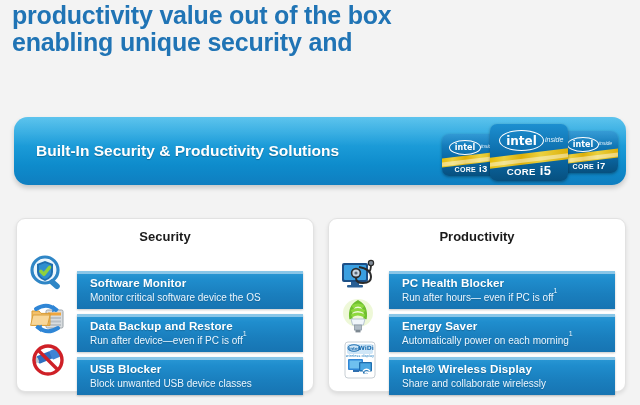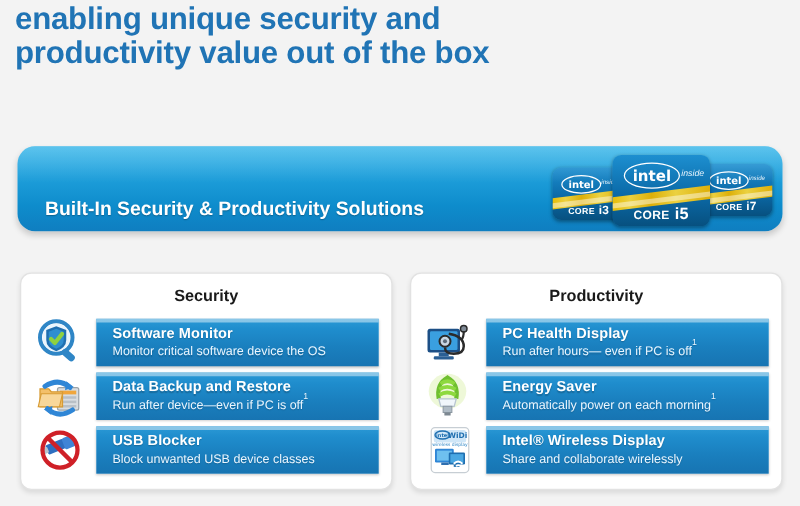--- a/index.html
+++ b/index.html
@@ -27,21 +27,21 @@
     background:linear-gradient(180deg,#2fb3e8 0%,#22a3de 28%,#0e8ccc 70%,#0f7ec0 100%);
     box-shadow:0 3px 5px rgba(0,0,0,0.18);
     overflow:hidden;
   }
   .banner:after{
     content:"";position:absolute;left:0;top:0;width:100%;height:42%;
     background:linear-gradient(180deg,rgba(255,255,255,0.22),rgba(255,255,255,0));
     pointer-events:none;
   }
   .banner-title{
-    position:absolute;left:22px;top:42px;
+    position:absolute;left:22px;top:25px;
     color:#ffffff;font-size:15.5px;font-weight:bold;
     text-shadow:0 1px 1px rgba(0,0,0,0.28);
   }
 
   
   .badges{position:absolute;right:8px;top:0;height:68px;width:180px;}
   .badge{
     position:absolute;border-radius:7px;
     background:linear-gradient(180deg,#1d8fd0 0%,#0b6aa8 55%,#07507f 100%);
     box-shadow:0 1px 3px rgba(0,0,0,0.35);
@@ -105,21 +105,21 @@
   .panel-head{
     position:absolute;left:0;top:10px;width:100%;text-align:center;
     font-size:13px;font-weight:bold;color:#1a1a1a;
   }
   .rows{position:absolute;left:10px;top:36px;right:8px;}
   .row{position:relative;height:38px;margin-bottom:5px;}
   .row-icon{
     position:absolute;left:0;top:-1px;width:42px;height:40px;
   }
   .pill{
-    position:absolute;left:50px;right:2px;top:0;height:38px;
+    position:absolute;left:50px;right:2px;top:16px;height:38px;
     border-radius:0;
     background:linear-gradient(180deg,#2c9ad6 0%,#1f8dcd 22%,#1a7fbe 60%,#1774b2 100%);
     box-shadow:0 1px 2px rgba(0,0,0,0.22);
     overflow:hidden;
     text-align:center;
   }
   .pill:after{
     content:"";position:absolute;left:0;top:0;width:100%;height:3px;
     background:rgba(255,255,255,0.45);
   }
@@ -137,22 +137,22 @@
 
   
   .ico{width:42px;height:40px;display:block;}
 </style>
 </head>
 <body>
 
 <div class="slide">
 
   <div class="title">
+    <span class="ln">productivity value out of the box</span>
     <span class="ln">enabling unique security and</span>
-    <span class="ln">productivity value out of the box</span>
   </div>
 
   <div class="banner">
     <div class="banner-title">Built-In Security &amp; Productivity Solutions</div>
 
     <div class="badges">
 
       <div class="badge badge-i3">
         <div class="intel-oval">intel</div>
         <div class="inside">inside</div>
@@ -263,21 +263,21 @@
             <rect x="12" y="28" width="8" height="3" fill="#2a5f94"></rect>
             <rect x="8" y="31" width="16" height="2.6" rx="1" fill="#2a5f94"></rect>
             <path d="M20 13 q12 2 12 10 q0 6 -8 6 q-7 0 -7 -5" fill="none" stroke="#2b2b2b" stroke-width="2"></path>
             <circle cx="17" cy="19" r="4.4" fill="#c9d6e2" stroke="#2b2b2b" stroke-width="1.6"></circle>
             <circle cx="17" cy="19" r="1.6" fill="#5c6b7a"></circle>
             <circle cx="32" cy="9" r="2.6" fill="#7f8a96" stroke="#2b2b2b" stroke-width="1.2"></circle>
             <path d="M32 11 q0 5 -2 7" fill="none" stroke="#2b2b2b" stroke-width="1.8"></path>
           </svg>
         </div>
         <div class="pill">
-          <div class="pill-title">PC Health Display</div>
+          <div class="pill-title">PC Health Blocker</div>
           <div class="pill-sub"><span>Run after hours— even if PC is off</span><sup>1</sup></div>
         </div>
       </div>
 
       <div class="row">
         <div class="row-icon">
           <svg class="ico" viewBox="0 0 42 40">
             <ellipse cx="19" cy="16" rx="15" ry="14" fill="#d9f0a8" opacity="0.45"></ellipse>
             <path d="M12 22 q-2 -12 7 -17 q9 5 7 17" fill="none" stroke="#6fbf2f" stroke-width="3.4"></path>
             <path d="M12.5 19 q6 -4 13 0" fill="none" stroke="#8ed93f" stroke-width="3"></path>

